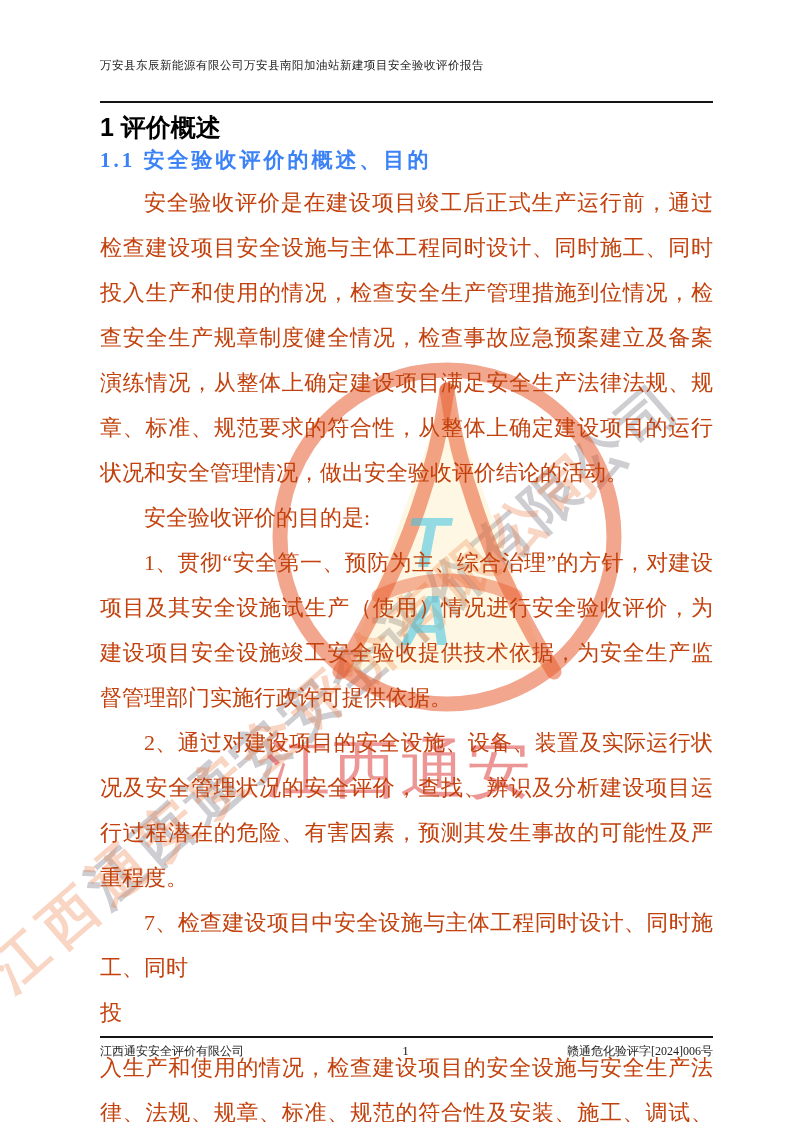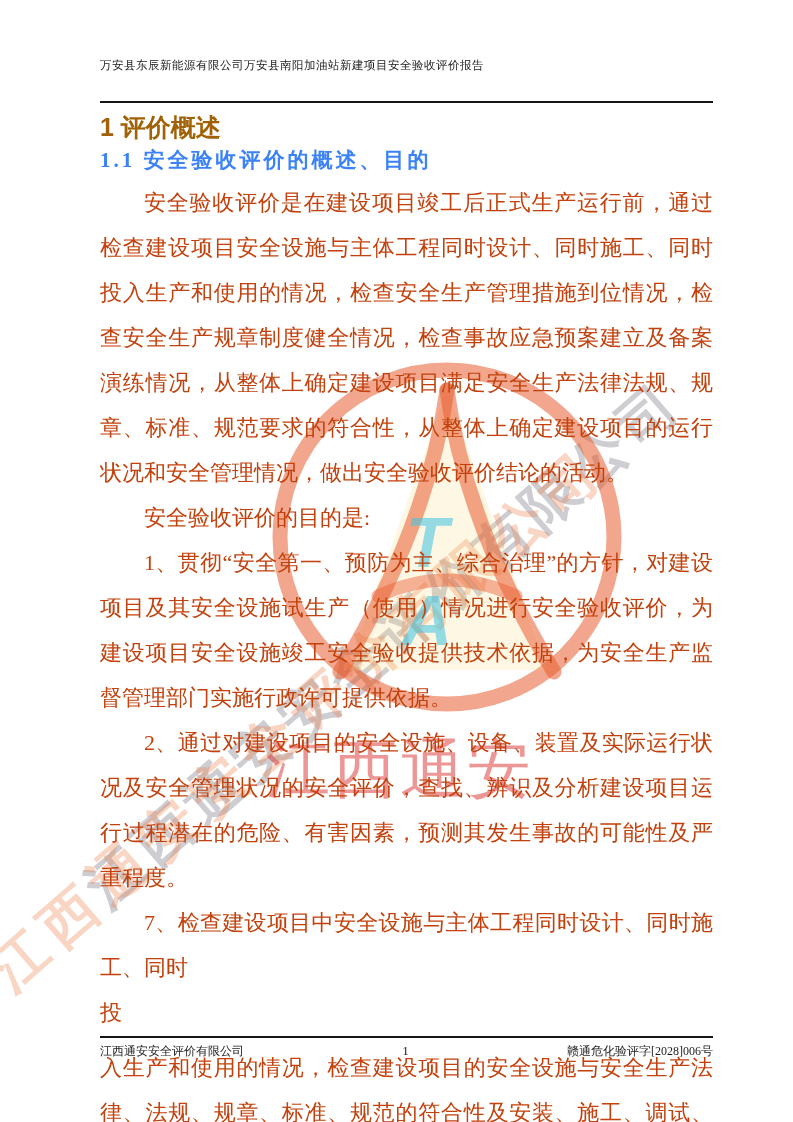--- a/index.html
+++ b/index.html
@@ -45,21 +45,21 @@
     font-size:11.5px; line-height:19px;
     color:#1c1c1c;
     padding-bottom:26px;
     border-bottom:2px solid #151515;
     letter-spacing:0.5px;
   }
   .h1 {
     margin-top:9px;
     font-size:25px; line-height:31px; font-weight:700;
     font-family:"Liberation Sans","DejaVu Sans",sans-serif;
-    color:#a16207;
+    color:#000000;
   }
   .h2 {
     margin-top:3px;
     font-size:21px; line-height:29px; font-weight:700;
     letter-spacing:3px;
     color:#3b82f6;
   }
   .h2b { margin-top:4px;text-decoration:underline; }
   .body-text p {
     font-size:22px; line-height:45px;
@@ -116,16 +116,16 @@
 投</p>
       <p class="noindent">入生产和使用的情况，检查建设项目的安全设施与安全生产法律、法规、规章、标准、规范的符合性及安装、施工、调试、检验、检测情况，检查安全生产管理规章制度、安全规程、事故应急预案的健全情况及安全管理措施到位情况，得出建设项目与安全生产法律、法规、规章、标准、规范符合性的结论；根据预测发生事故的可能性及严重程度，评价项目采取的安全设施及措施后的风险可接受程度，提出合理可行的安全对策措施建议。</p>
     </div>
 
     <div class="h2 h2b">1.2 评价范围及内容</div>
   </div>
 
   <div class="doc-footer">
     <span>江西通安安全评价有限公司</span>
     <span class="pageno">1</span>
-    <span>赣通危化验评字[2028]006号</span>
+    <span>赣通危化验评字[2024]006号</span>
   </div>
 
 </div>
 
 </body></html>

